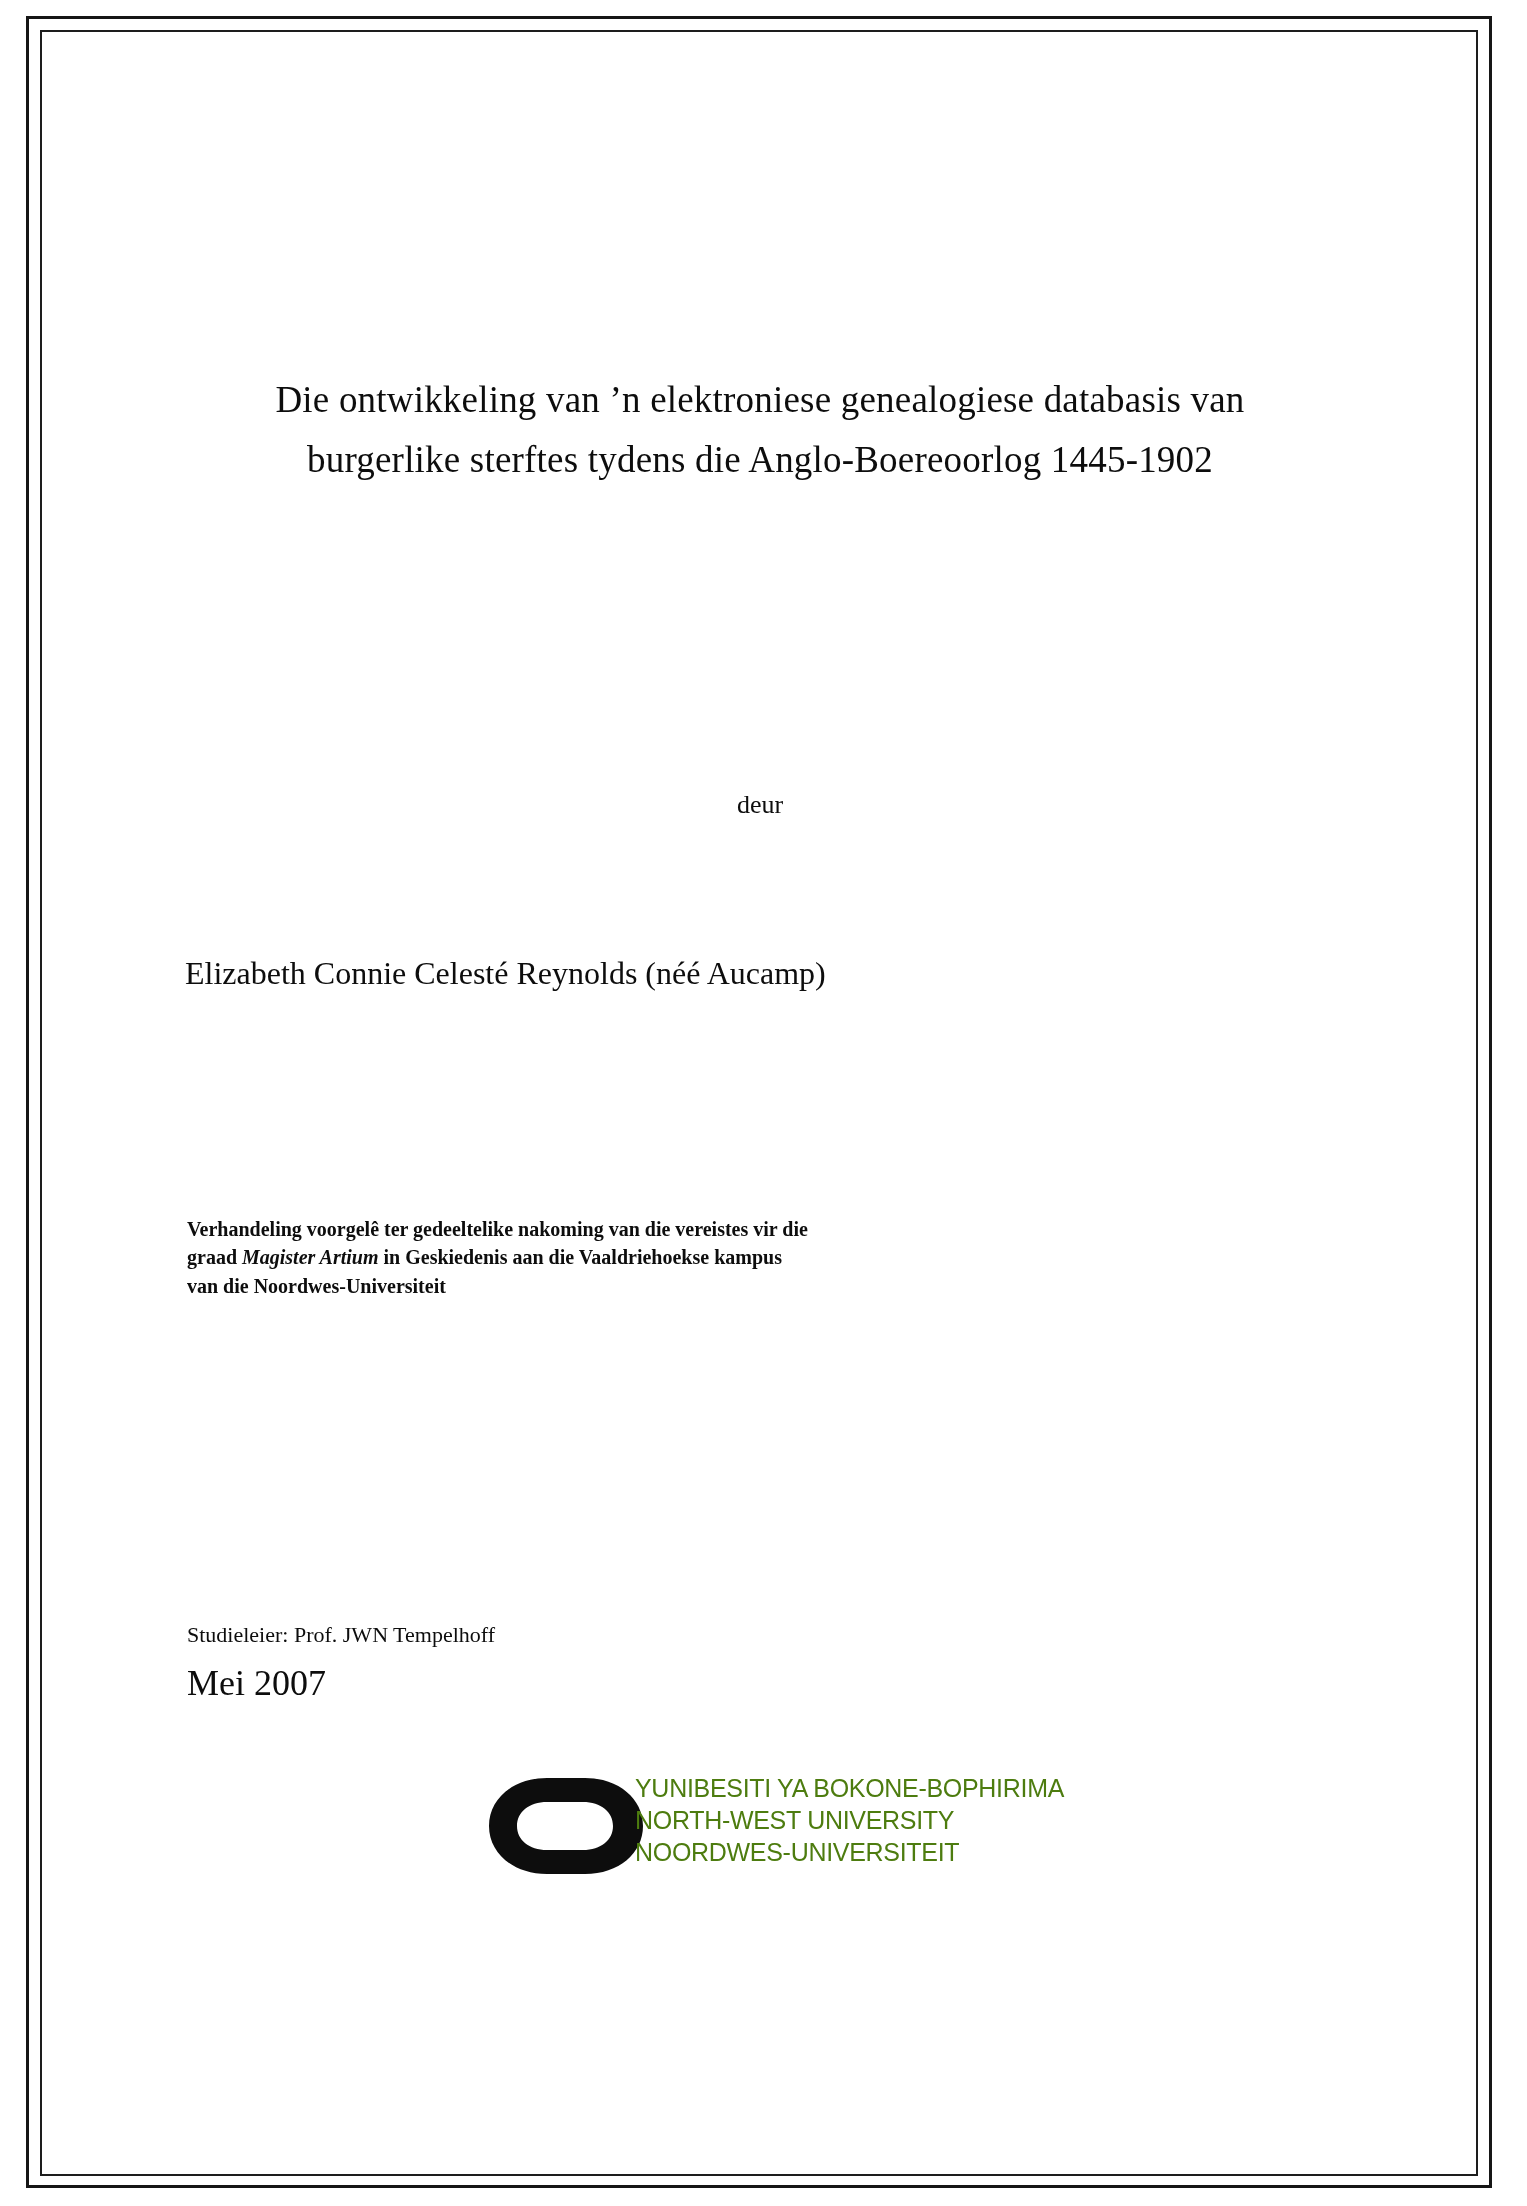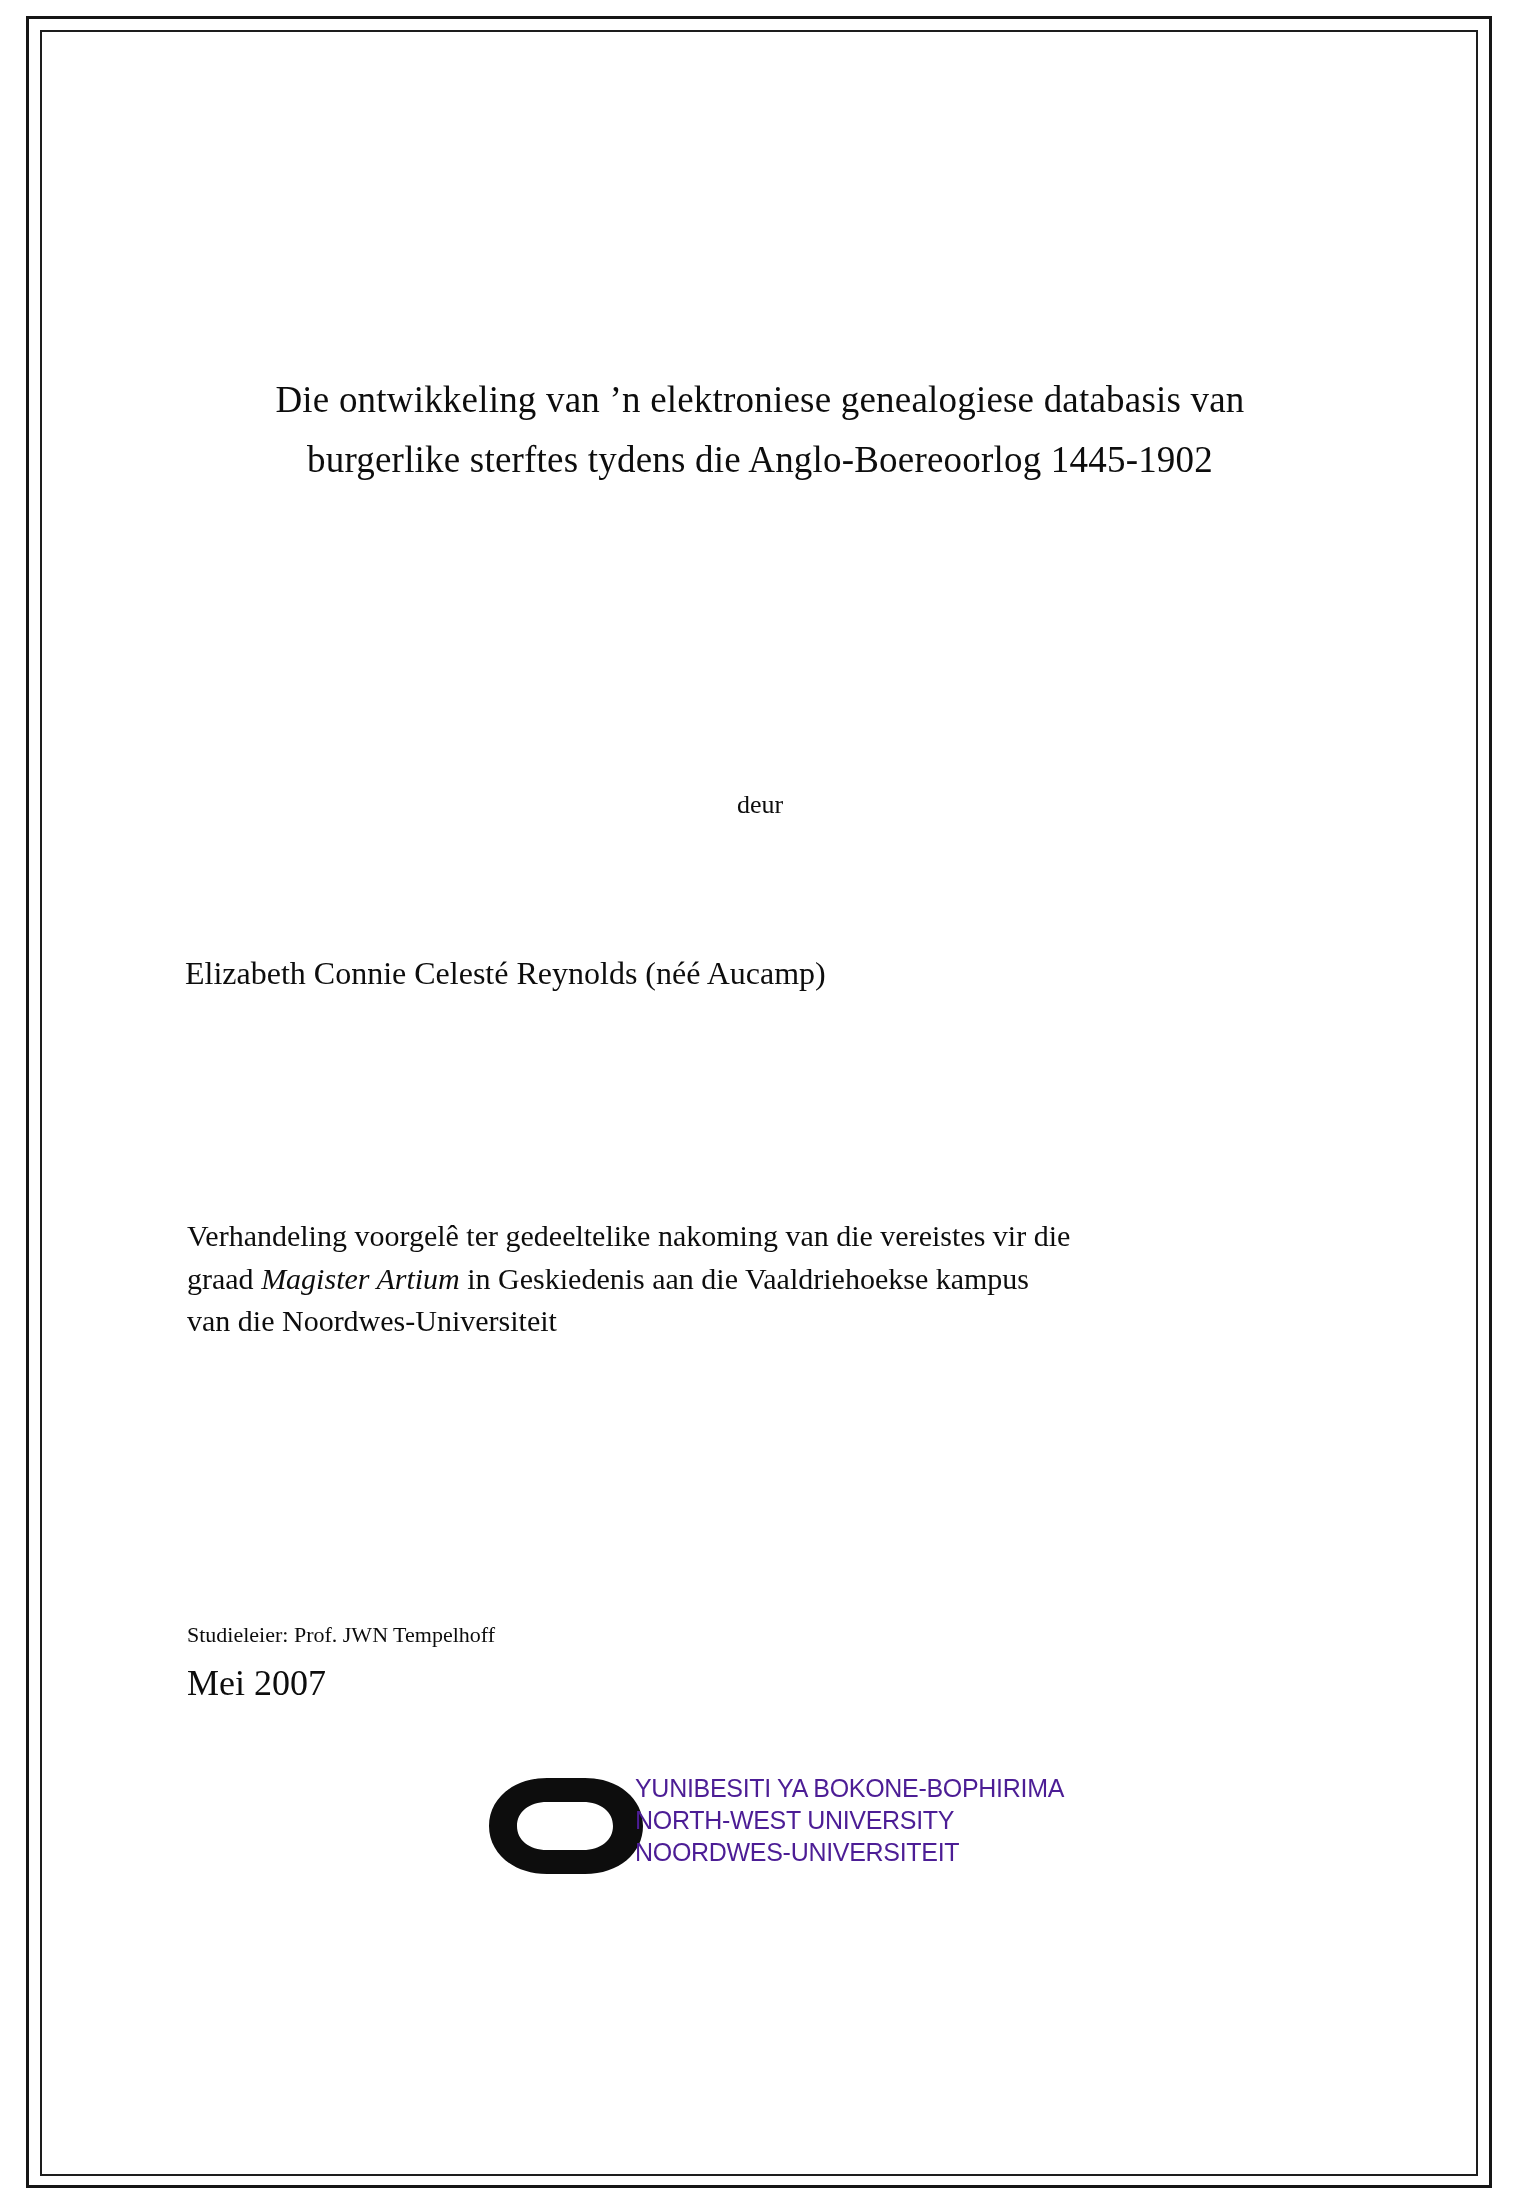--- a/index.html
+++ b/index.html
@@ -66,23 +66,24 @@
     top: 955px;
     width: 1150px;
     text-align: left;
     font-size: 32px;
   }
   .blurb {
     position: absolute;
     left: 37px;
     top: 1215px;
     width: 1135px;
-    font-size: 30px;
+    font-size: 20px;
     line-height: 1.42;
     text-align: justify;
+    font-weight: bold;
   }
   .blurb .line2 {
     text-align: left;
   }
   .blurb em {
     font-style: italic;
   }
   .supervisor {
     position: absolute;
     left: 37px;
@@ -115,21 +116,21 @@
   }
   .logo-text {
     position: absolute;
     left: 160px;
     top: 4px;
     width: 540px;
     font-family: "Liberation Sans", sans-serif;
     font-size: 25px;
     line-height: 1.28;
     letter-spacing: -0.3px;
-    color: #4c1d95;
+    color: #4d7c0f;
   }
 </style>
 </head>
 <body>
 
 <div class="page">
 
   <div class="scan-frame"></div>
   <div class="scan-frame-inner"></div>
 

